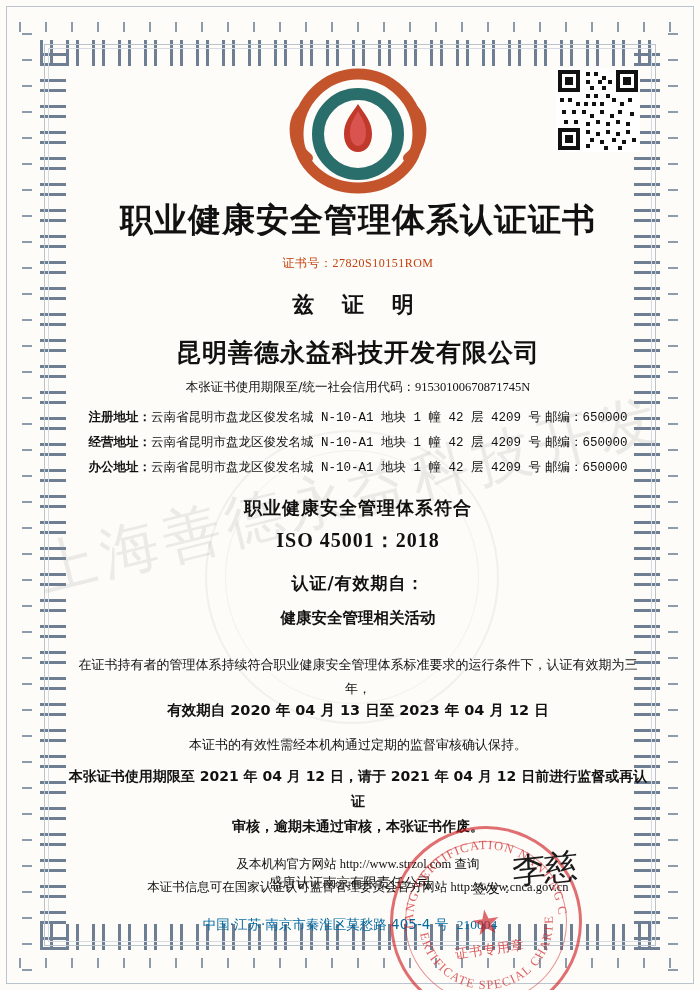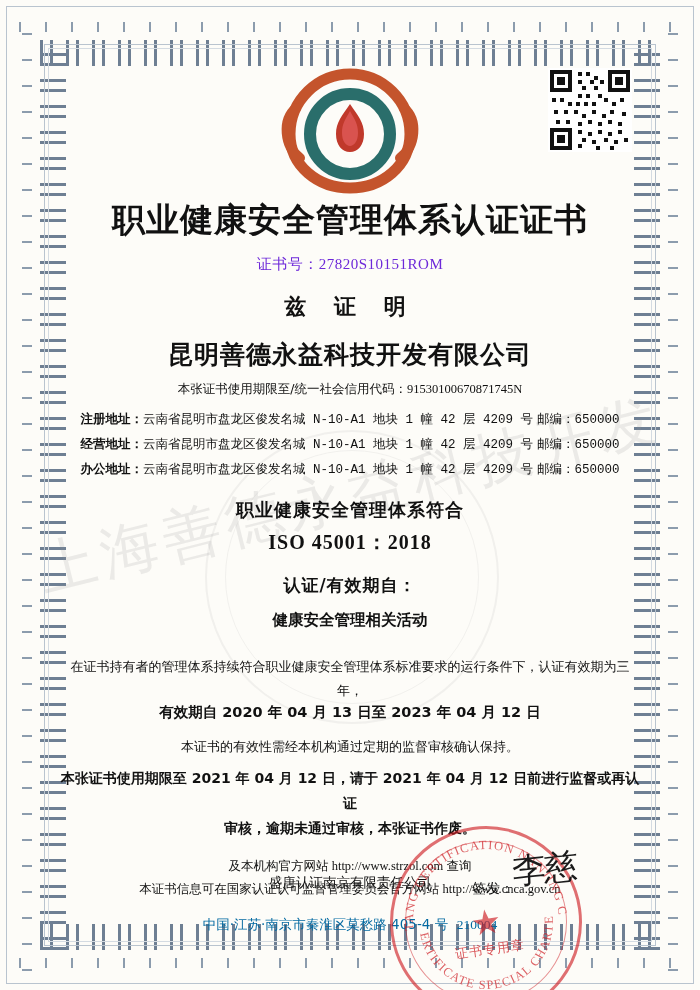--- a/index.html
+++ b/index.html
@@ -120,21 +120,21 @@
     content: "";
     position: absolute;
     left: 18px; top: 18px; right: 18px; bottom: 18px;
     border-radius: 50%;
     border: 1px solid rgba(160,160,160,0.13);
   }
 
   
   .content {
     position: absolute;
-    left: 60px; top: 56px;
+    left: 68px; top: 56px;
     width: 580px;
     text-align: center;
     z-index: 5;
   }
 
   
   .logo-wrap {
     position: relative;
     height: 140px;
   }
@@ -155,23 +155,23 @@
   .title-cn {
     font-family: "DejaVu Sans", sans-serif;
     font-size: 33px;
     font-weight: bold;
     letter-spacing: 1px;
     color: #111;
     margin-top: 2px;
   }
   .cert-no {
     margin-top: 12px;
-    font-size: 15px;
-    font-family: "DejaVu Sans", sans-serif;
-    color: #6d28d9;
+    font-size: 12px;
+    font-family: "DejaVu Sans", sans-serif;
+    color: #c2410c;
     letter-spacing: 0.5px;
   }
   .cert-no .num {
     font-family: "Liberation Serif", serif;
     letter-spacing: 0.5px;
   }
   .hereby {
     margin-top: 18px;
     font-family: "DejaVu Sans", sans-serif;
     font-size: 22px;

